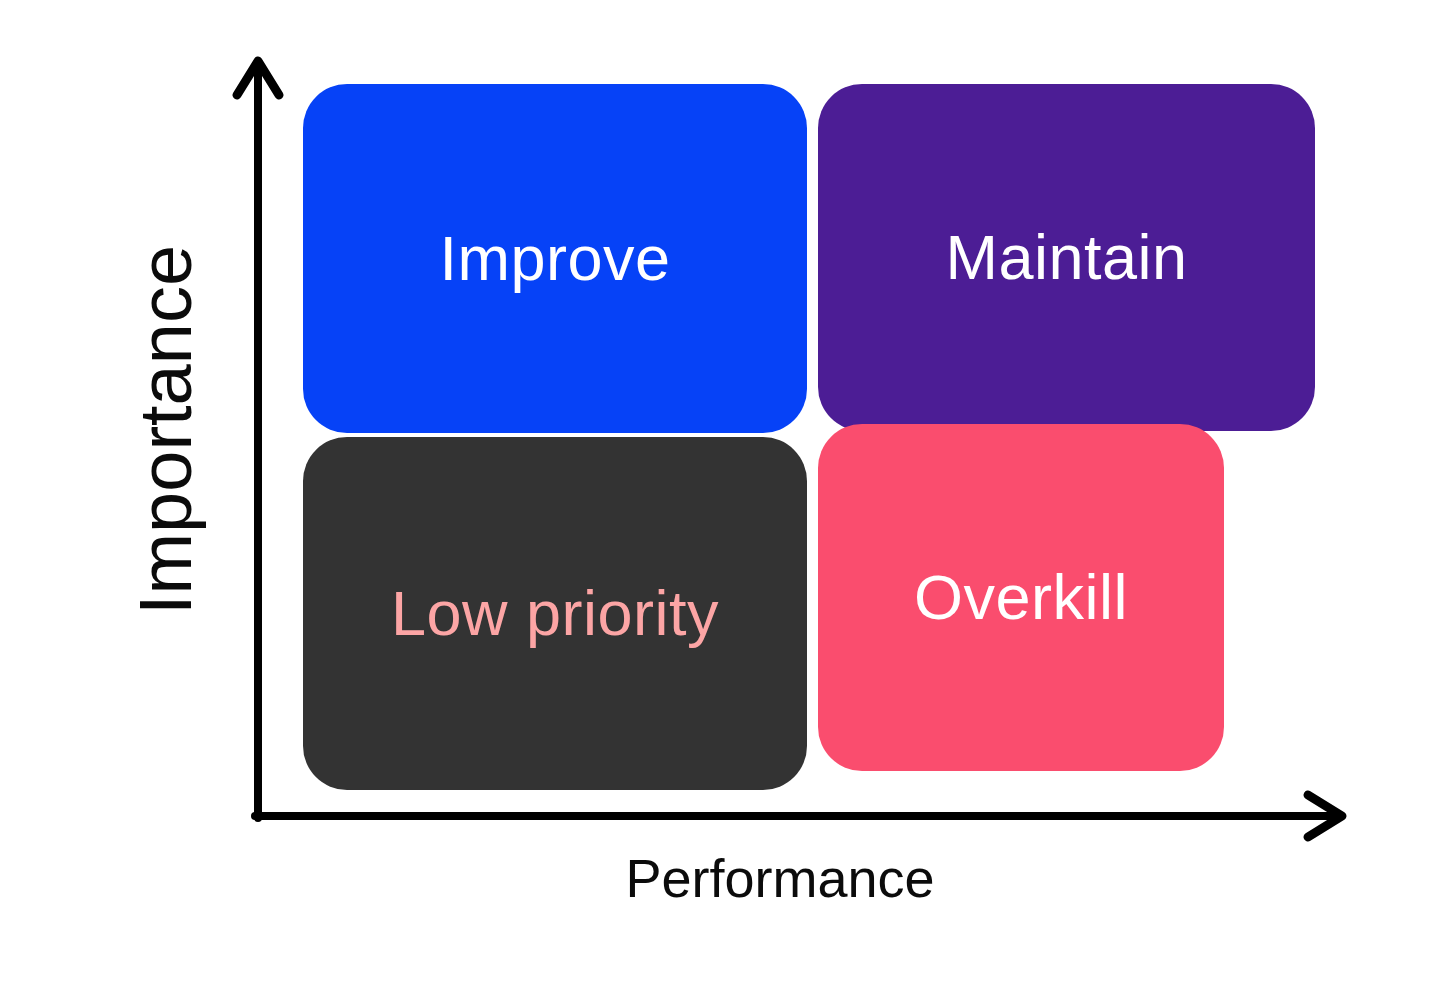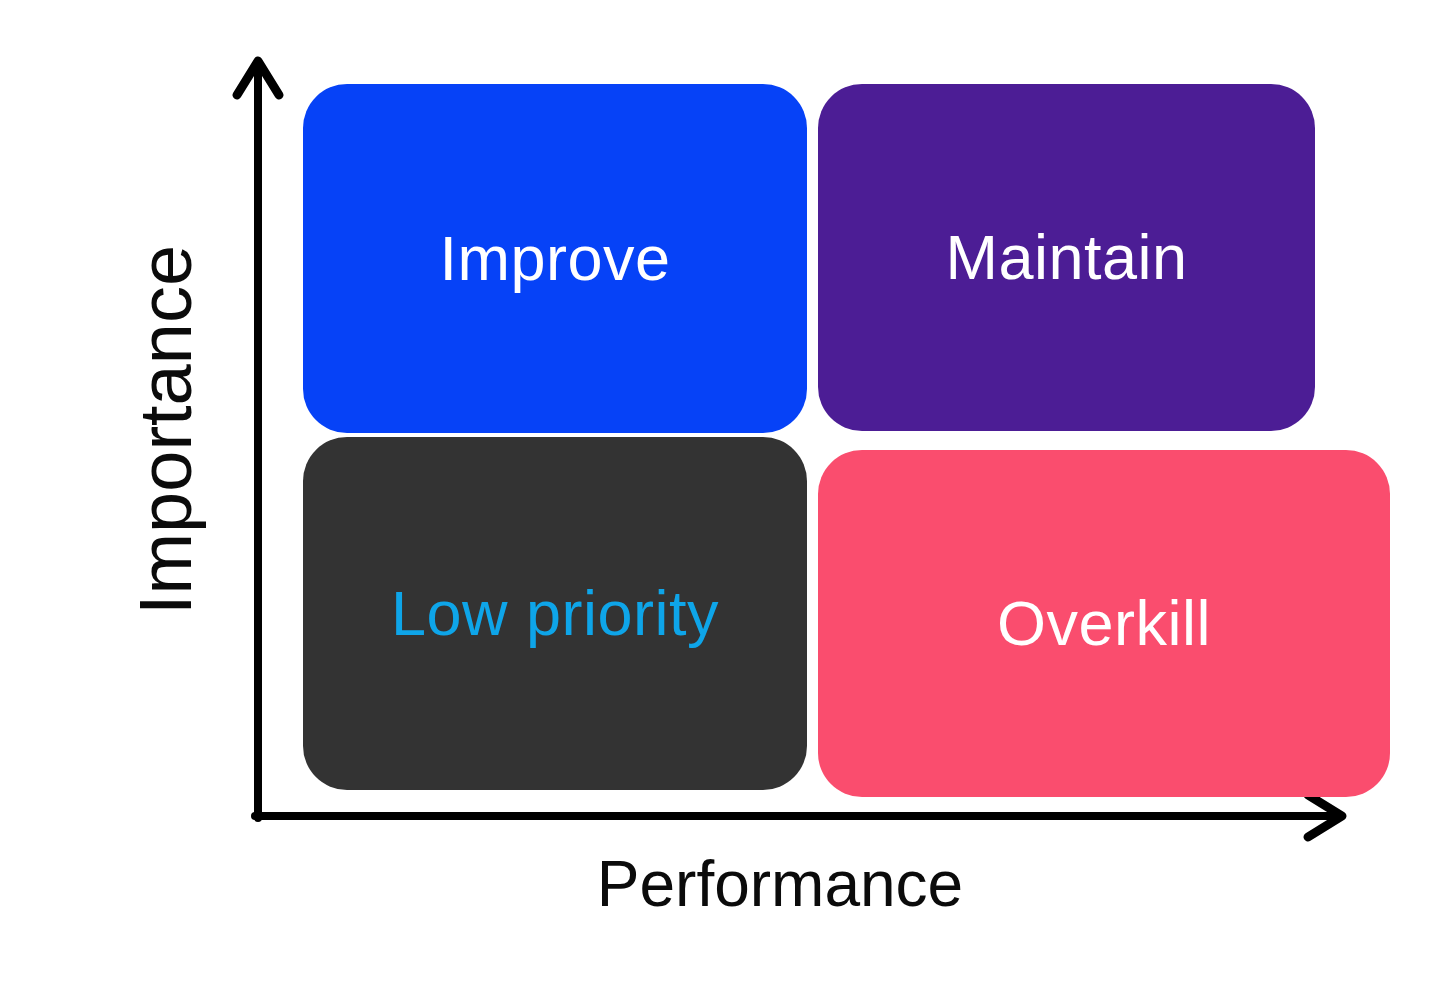--- a/index.html
+++ b/index.html
@@ -33,39 +33,39 @@
   .quadrant .q-label {
     font-size: 63px;
     font-weight: 400;
     letter-spacing: 0.5px;
     line-height: 1;
     white-space: nowrap;
   }
   .q-top-left    { left: 303px; top: 84px;  width: 504px; height: 349px; }
   .q-top-right   { left: 818px; top: 84px;  width: 497px; height: 347px; }
   .q-bottom-left { left: 303px; top: 437px; width: 504px; height: 353px; }
-  .q-bottom-right{ left: 818px; top: 450px; width: 572px; height: 347px; text-align: right; }
+  .q-bottom-right{ left: 818px; top: 424px; width: 406px; height: 347px; text-align: right; }
 
   .y-axis-label {
     position: absolute;
     left: 60px;
     top: 430px;
     transform: translate(-50%, -50%) rotate(-90deg);
     transform-origin: center center;
     font-size: 74px;
     color: #0b0b0b;
     white-space: nowrap;
     margin-left: 105px;
   }
   .x-axis-label {
     position: absolute;
     left: 780px;
     top: 847px;
     transform: translateX(-50%);
-    font-size: 64px;
+    font-size: 54px;
     color: #0b0b0b;
     white-space: nowrap;
   }
 </style>
 </head>
 <body>
 
 <div class="canvas">
 
   <svg class="axes-svg" viewBox="0 0 1450 1000" xmlns="http://www.w3.org/2000/svg">
@@ -82,21 +82,21 @@
   </svg>
 
   <div class="quadrant q-top-left" style="background: rgb(6, 66, 247); color: rgb(255, 255, 255);">
     <span class="q-label">Improve</span>
   </div>
 
   <div class="quadrant q-top-right" style="background: #4c1d95; color: rgb(255, 255, 255);">
     <span class="q-label">Maintain</span>
   </div>
 
-  <div class="quadrant q-bottom-left" style="background: rgb(51, 51, 51); color: #0ea5e9;">
+  <div class="quadrant q-bottom-left" style="background: rgb(51, 51, 51); color: #fca5a5;">
     <span class="q-label">Low priority</span>
   </div>
 
   <div class="quadrant q-bottom-right" style="background: rgb(250, 77, 110); color: rgb(255, 255, 255);">
     <span class="q-label">Overkill</span>
   </div>
 
   <div class="y-axis-label">Importance</div>
   <div class="x-axis-label">Performance</div>
 

